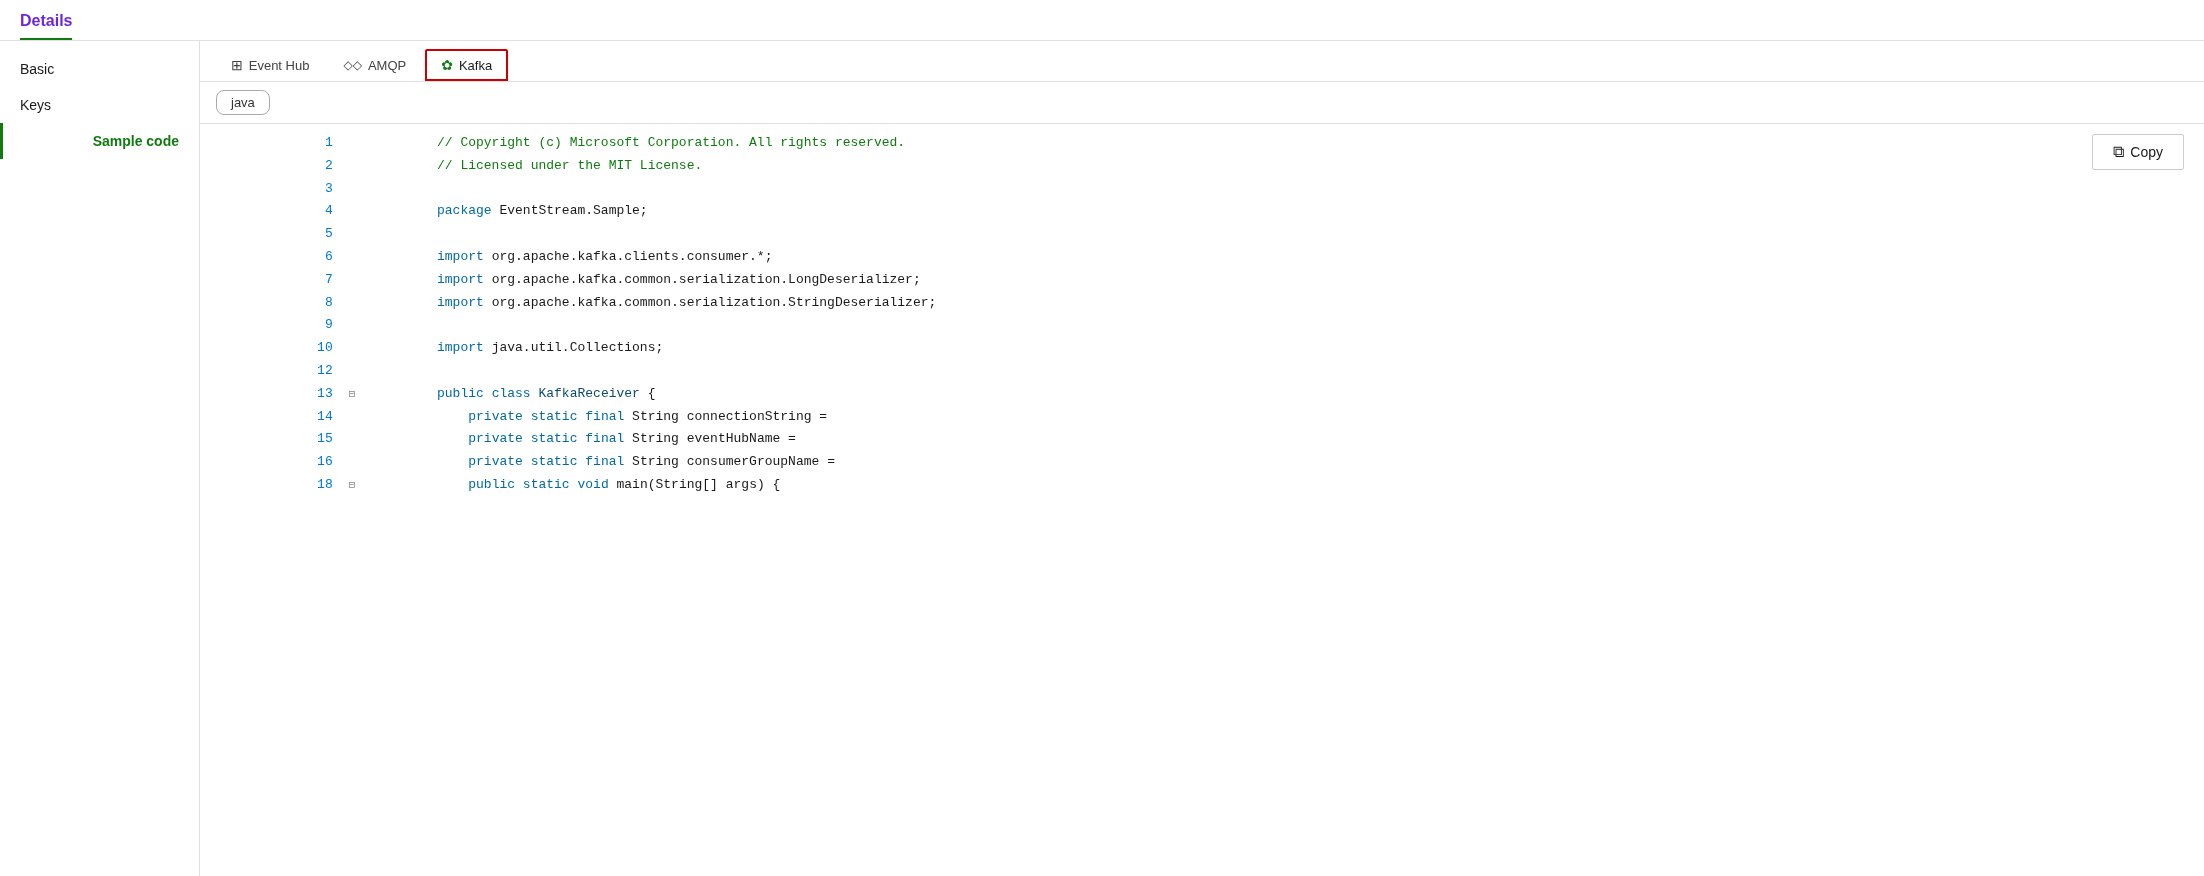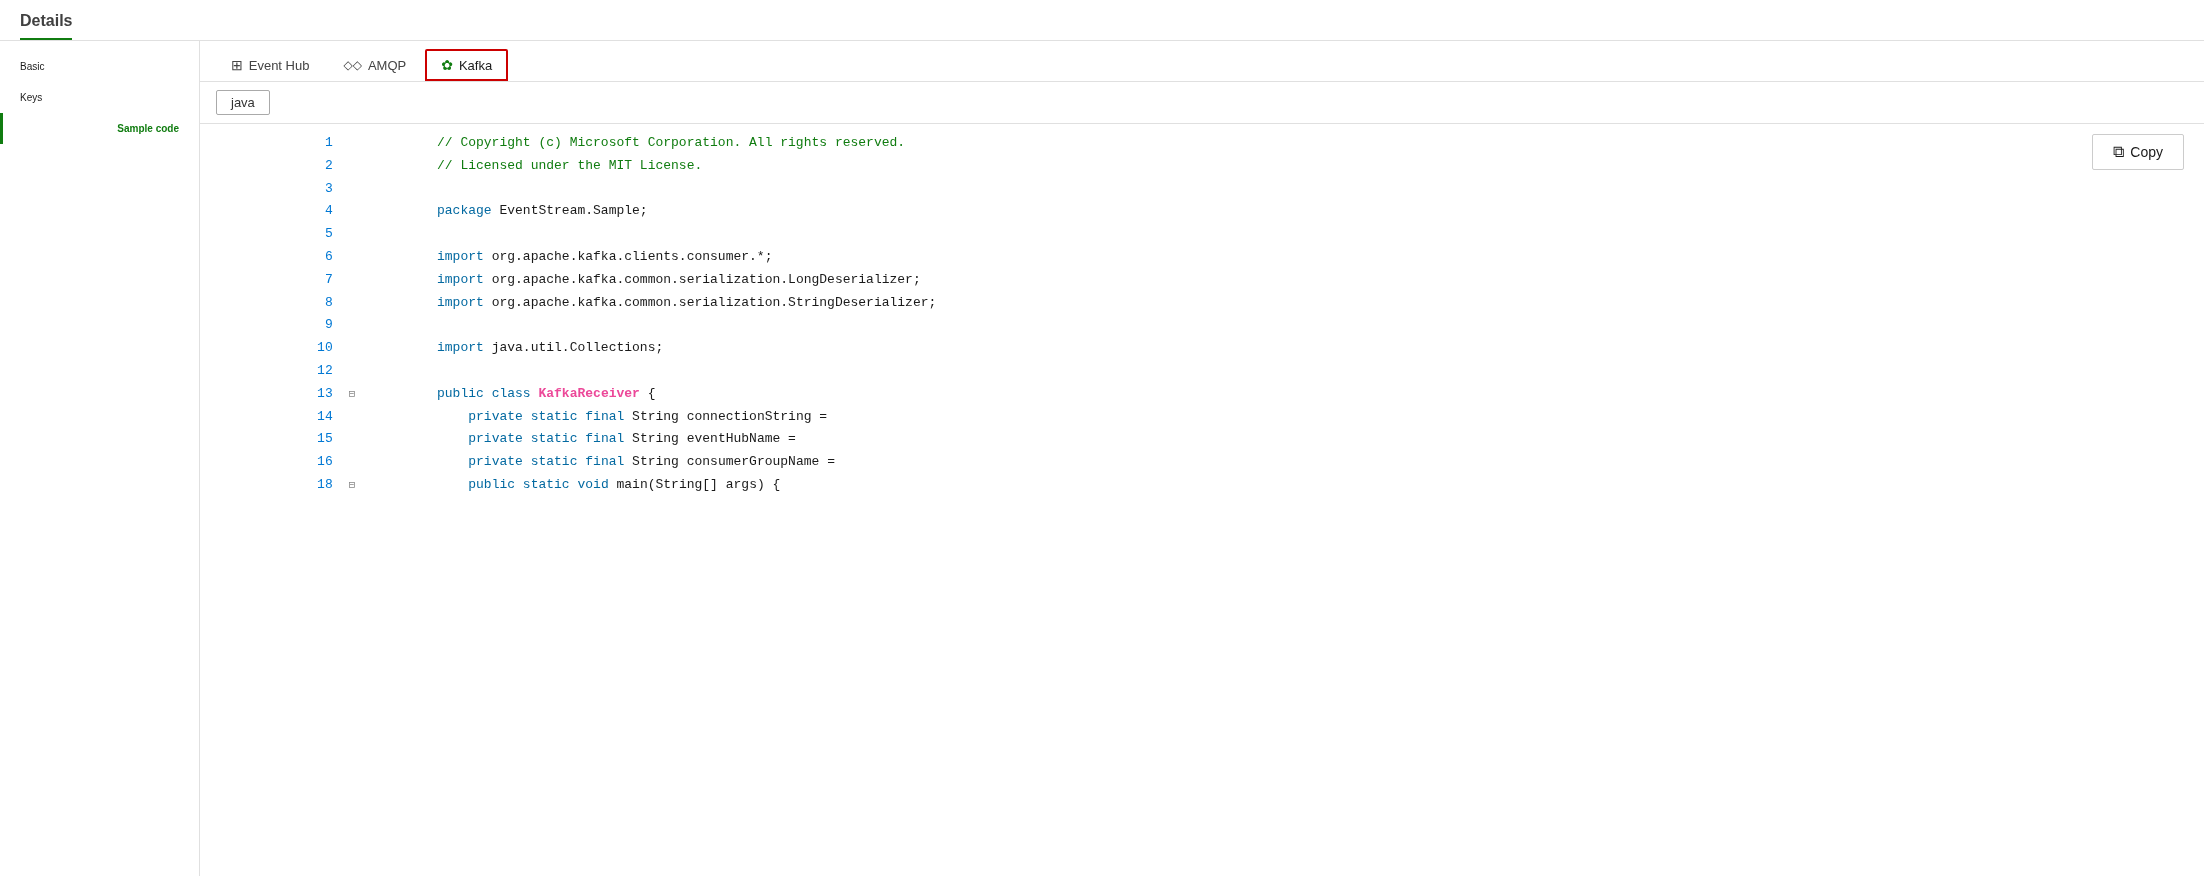--- a/index.html
+++ b/index.html
@@ -15,41 +15,41 @@
       height: 100vh;
       width: 100%;
     }
     .title-bar {
       padding: 12px 20px 0 20px;
       border-bottom: 1px solid #e0e0e0;
     }
     .title-bar h2 {
       font-size: 16px;
       font-weight: 600;
-      color: #404040;
+      color: #6d28d9;
       padding-bottom: 8px;
       border-bottom: 2px solid #107c10;
       display: inline-block;
     }
     .main-layout {
       display: flex;
       flex: 1;
       overflow: hidden;
     }
     .sidebar {
       width: 200px;
       border-right: 1px solid #e0e0e0;
       padding-top: 10px;
       flex-shrink: 0;
     }
     .sidebar-item {
       padding: 10px 20px;
       cursor: pointer;
       color: #1a1a1a;
-      font-size: 10px;
+      font-size: 14px;
     }
     .sidebar-item.active {
       color: #107c10;
       border-left: 3px solid #107c10;
       font-weight: 600;
       padding-left: 17px;
       text-align: right;
     }
     .content-area {
       flex: 1;
@@ -90,21 +90,21 @@
     .lang-selector-bar {
       padding: 8px 16px;
       border-bottom: 1px solid #e0e0e0;
     }
     .lang-btn {
       padding: 4px 14px;
       border: 1px solid #ccc;
       background: #f5f5f5;
       cursor: pointer;
       font-size: 13px;
-      border-radius: 2px;
+      border-radius: 8px;
       color: #333;
     }
     .lang-btn.active {
       background: #fff;
       border-color: #aaa;
     }
     .code-panel {
       flex: 1;
       display: flex;
       flex-direction: column;
@@ -161,21 +161,21 @@
       color: #888;
       font-size: 11px;
       cursor: pointer;
       padding: 0 4px;
     }
     .code-text {
       color: #1a1a1a;
     }
     .c-comment { color: #107c10; margin-left: 20px; }
     .c-keyword { color: #0369a1; }
-    .c-class { color: #ec4899; font-weight: bold; }
+    .c-class { color: #0c4a6e; }
   </style>
 </head>
 <body>
 
 <div class="app-container">
 
   <div class="title-bar">
     <h2>Details</h2>
   </div>
 

